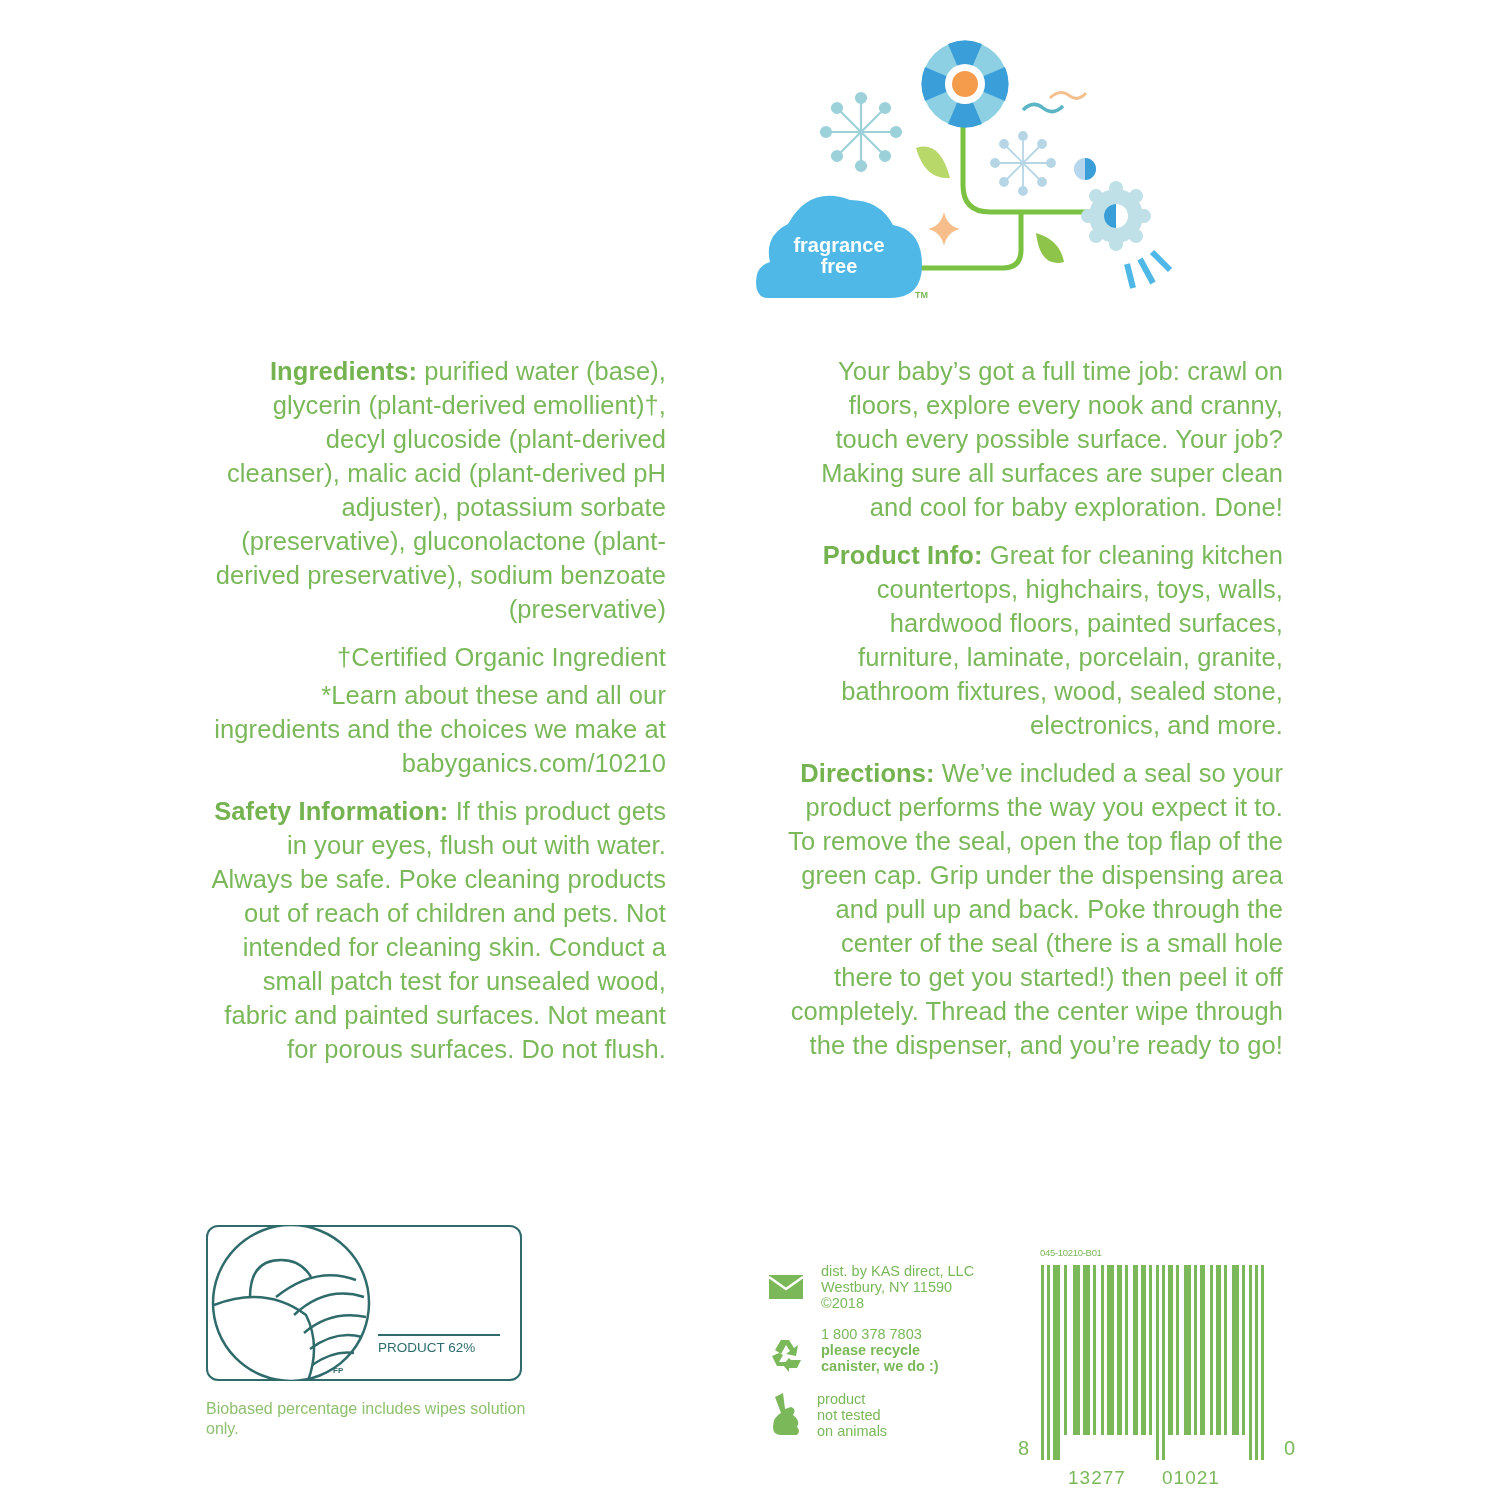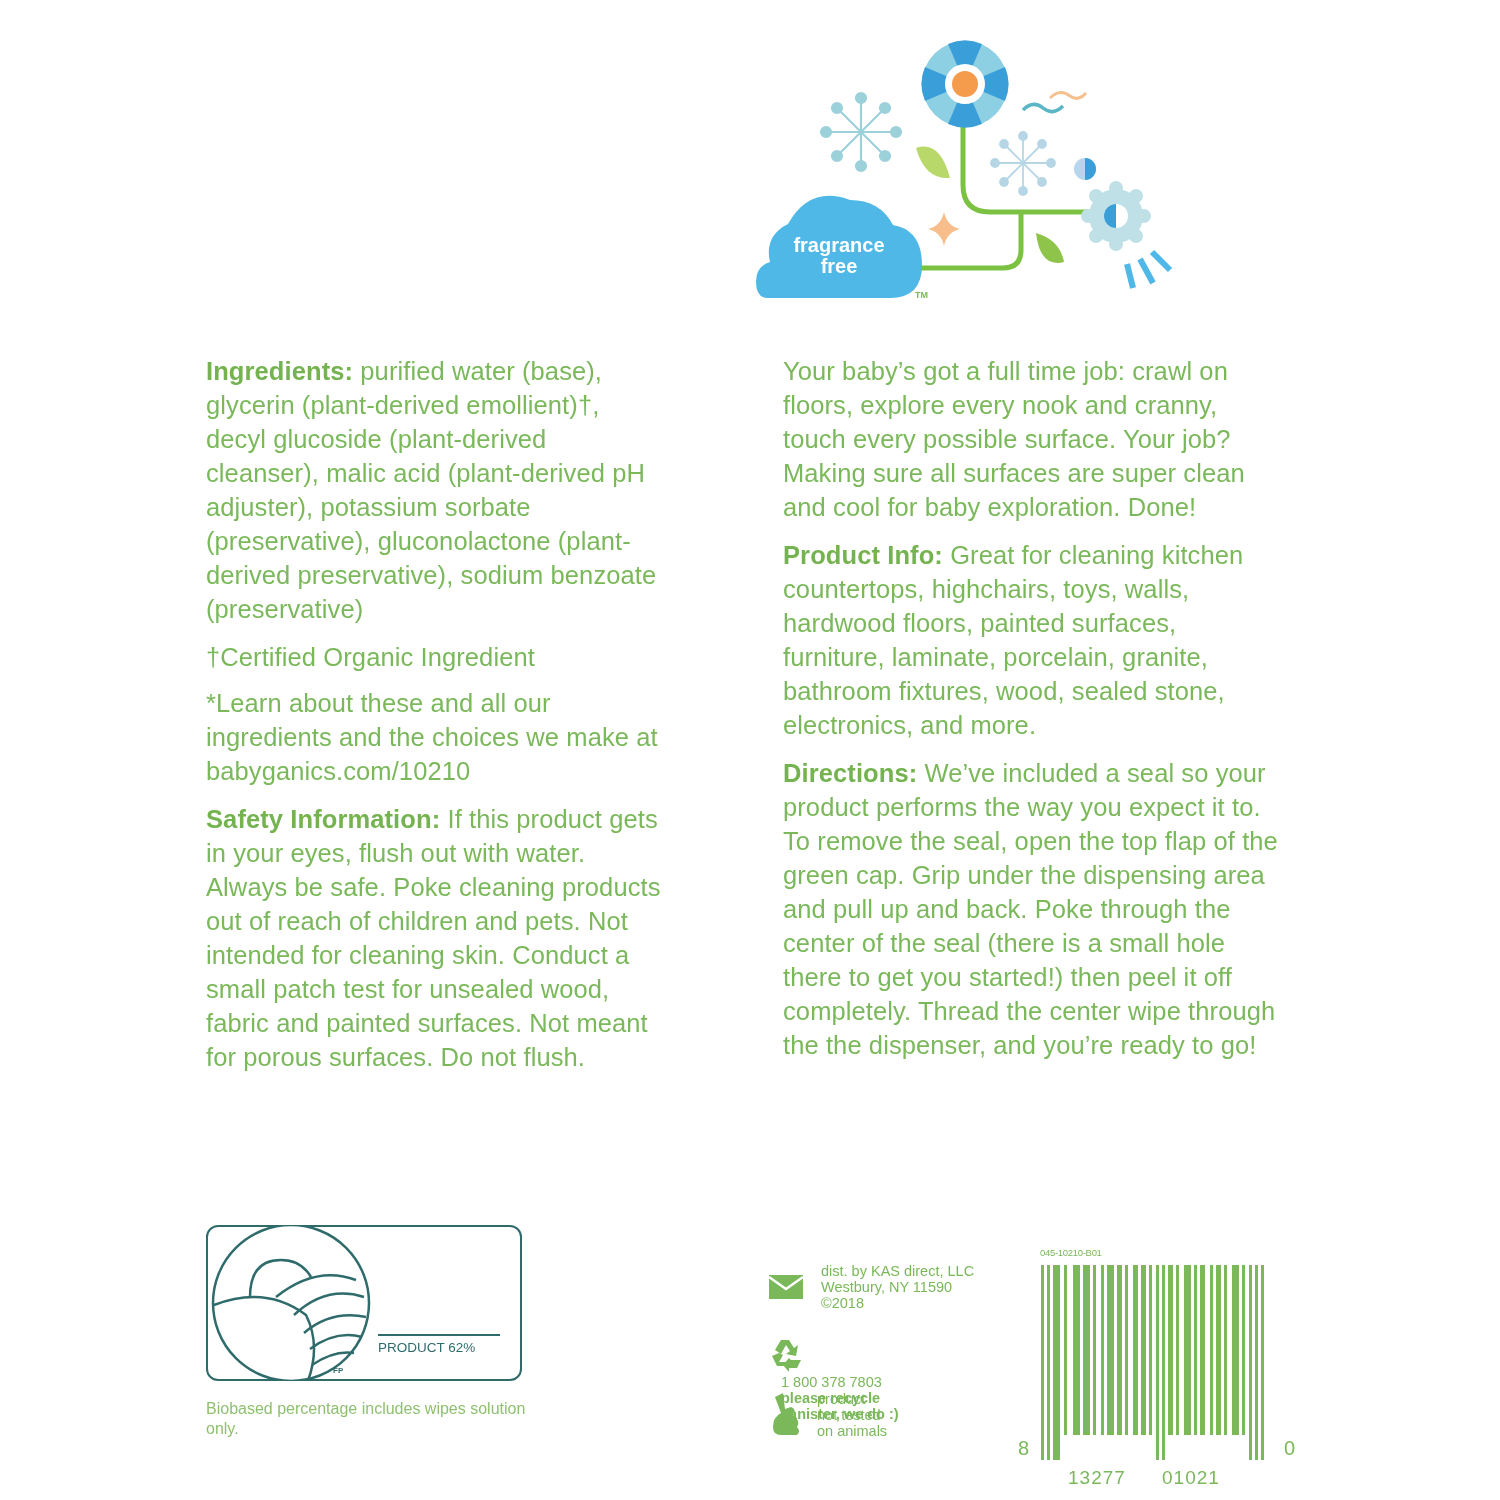--- a/index.html
+++ b/index.html
@@ -4,25 +4,25 @@
 <style>
   * { margin: 0; padding: 0; box-sizing: border-box; }
   html, body { width: 1500px; height: 1500px; background: #ffffff; overflow: hidden; }
   body { position: relative; font-family: "Liberation Sans", sans-serif; color: #7ab85a; }
 
   .illustration { position: absolute; left: 750px; top: 30px; width: 450px; height: 280px; }
   .cloud-text { position: absolute; left: 787px; top: 235px; width: 104px; text-align: center;
     color: #ffffff; font-family: "Liberation Sans", sans-serif; font-weight: bold; font-size: 20px; line-height: 21px; }
   .tm { position: absolute; left: 915px; top: 290px; font-size: 9px; color: #7ab85a; font-weight: bold; }
 
-  .col { position: absolute; font-size: 25.5px; line-height: 34px; color: #7ab85a; letter-spacing: 0.1px; }
+  .col { position: absolute; font-size: 25.5px; line-height: 34px; color: #7ab85a; letter-spacing: 0.1px; text-align: right; }
   .col-left { left: 206px; top: 354px; width: 460px; }
   .col-right { left: 767px; top: 354px; width: 500px; margin-left: 16px; }
   .col p { margin-bottom: 14px; }
-  .col p.tight { margin-bottom: 12px; }
+  .col p.tight { margin-bottom: 4px; }
   .label { font-weight: bold; color: #74b34f; }
 
   .usda { position: absolute; left: 206px; top: 1225px; width: 316px; height: 156px; }
   .usda-box { position: absolute; left: 0; top: 0; width: 316px; height: 156px;
      border: 2.5px solid #2f6b6b; border-radius: 12px; }
   .usda-title { position: absolute; left: 172px; top: 12px; color: #2f6b6b; font-weight: bold;
      font-family: "Liberation Sans", sans-serif; font-size: 24.5px; line-height: 23.5px; letter-spacing: -0.5px; }
   .usda-rule { position: absolute; left: 172px; top: 109px; width: 122px; height: 2px; background: #2f6b6b; }
   .usda-percent { position: absolute; left: 172px; top: 115px; color: #2f6b6b; font-size: 13.5px; }
   .usda-fp { position: absolute; left: 127px; top: 141px; color: #2f6b6b; font-size: 8px; font-weight: bold; }
@@ -171,21 +171,21 @@
     <rect x="2" y="2" width="34" height="24" fill="#7ab85a"></rect>
     <path d="M2 4 L19 16 L36 4" stroke="#ffffff" stroke-width="2.5" fill="none"></path>
   </svg>
   <div class="info-text" style="margin-left:14px;">
     <div>dist. by KAS direct, LLC</div>
     <div>Westbury, NY 11590</div>
     <div>©2018</div>
   </div>
 </div>
 
-<div class="info-row" style="top:1326px;flex-direction:column;">
+<div class="info-row" style="top:1326px;">
   <svg class="info-icon" width="40" height="40" viewBox="0 0 40 40" style="margin-top:8px;">
     <path d="M14 6 L22 6 L27 14 L31 11 L29 22 L19 20 L23 17 L19 11 L14 20 L8 16 Z" fill="#7ab85a"></path>
     <path d="M5 22 L10 32 L20 32 L20 28 L12 28 L16 21 L12 19 Z" fill="#7ab85a"></path>
     <path d="M24 26 L34 26 L30 34 L22 34 L22 38 L16 31 L22 24 Z" fill="#7ab85a"></path>
   </svg>
   <div class="info-text" style="margin-left:14px;">
     <div>1 800 378 7803</div>
     <div style="font-weight:bold;">please recycle</div>
     <div style="font-weight:bold;">canister, we do :)</div>
   </div>

